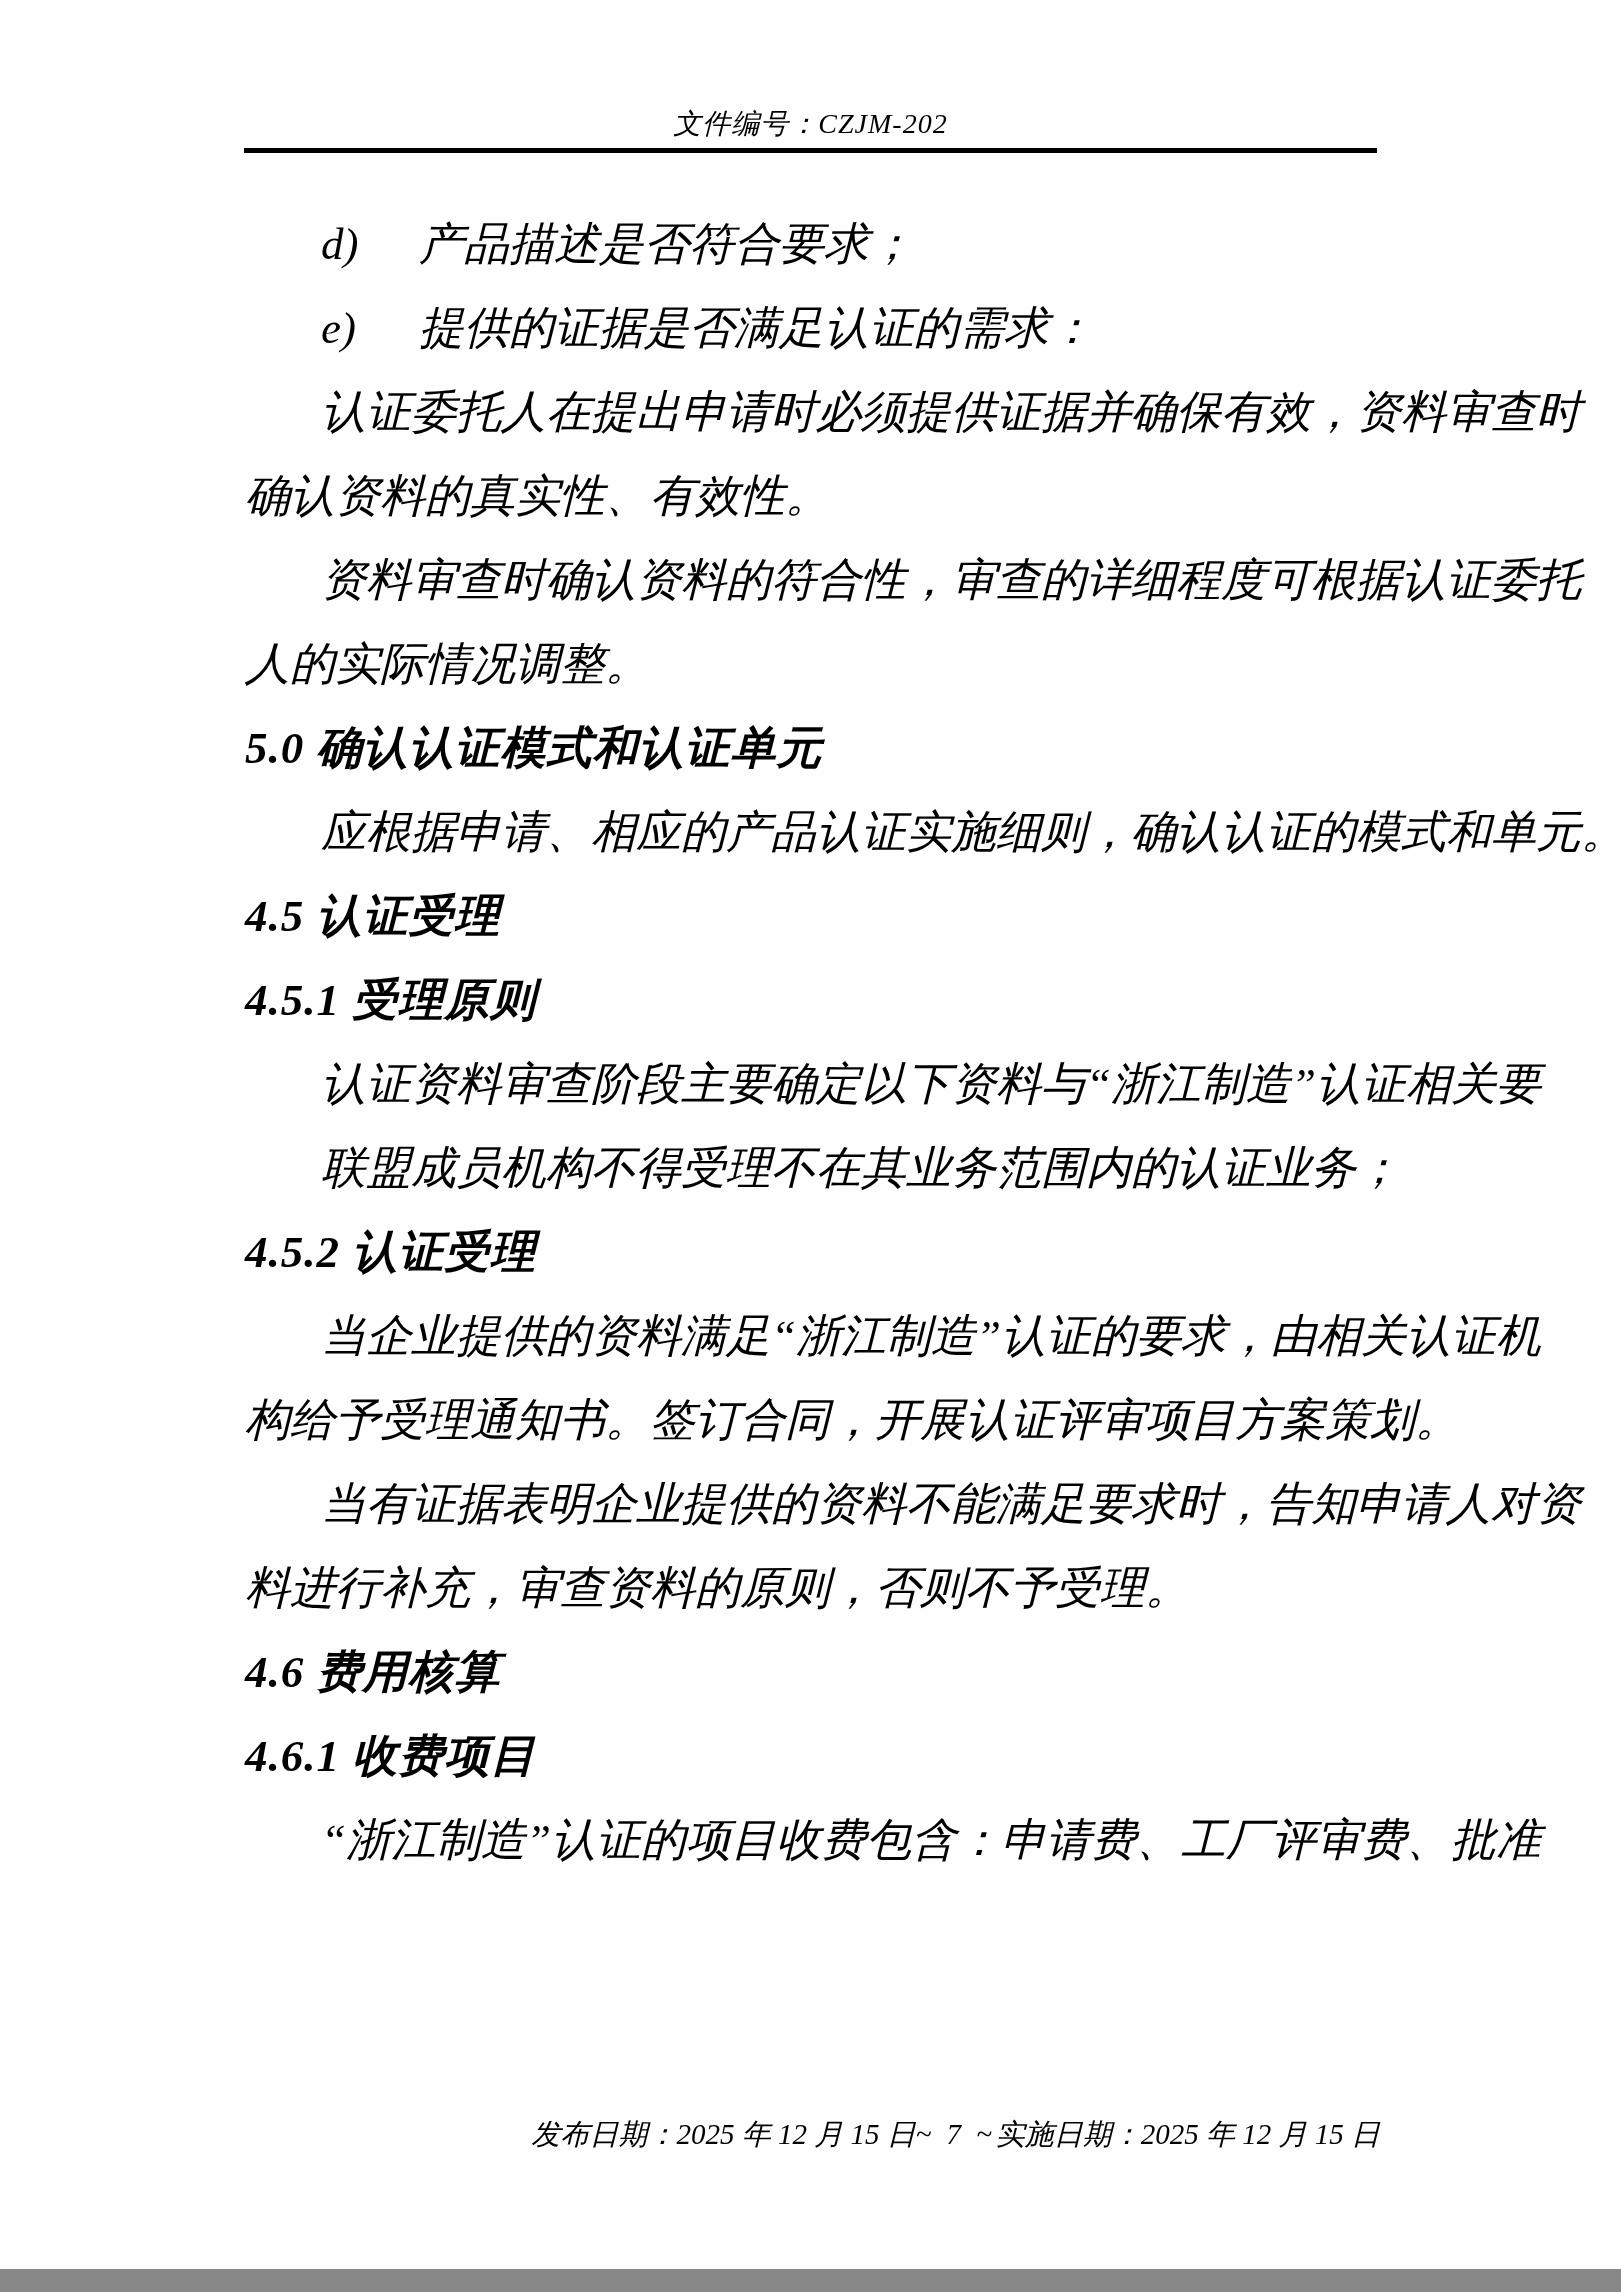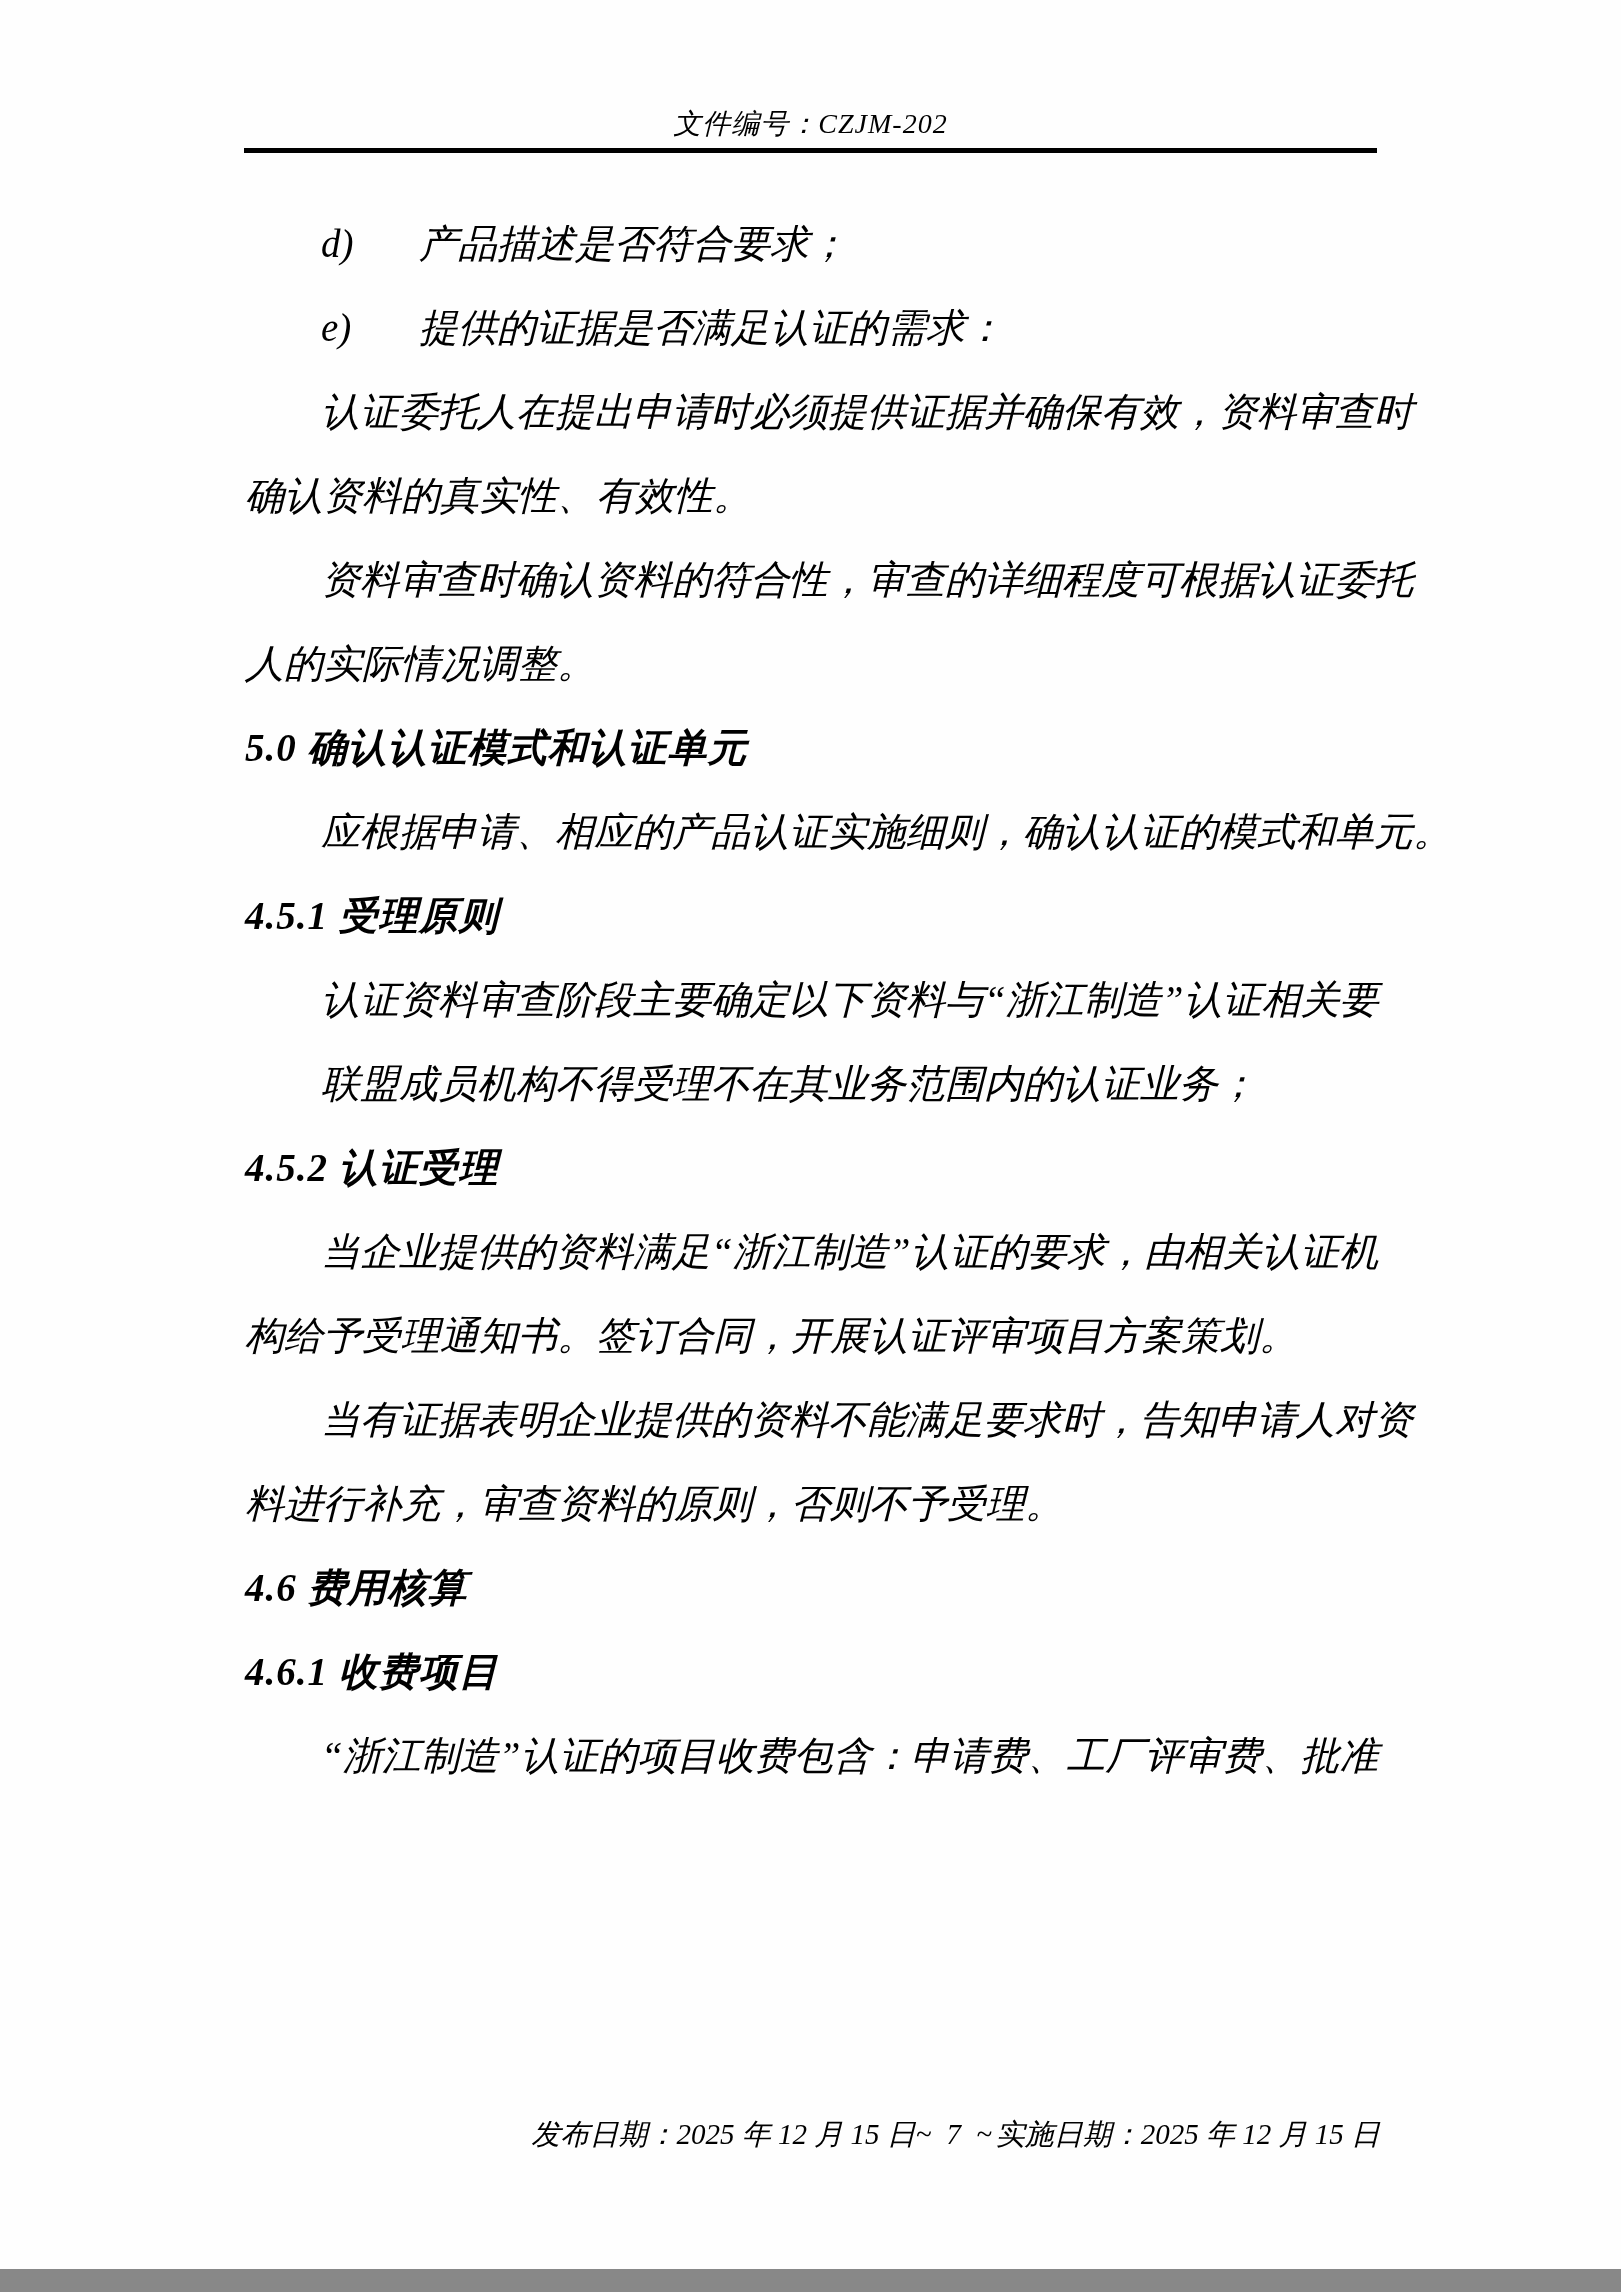--- a/index.html
+++ b/index.html
@@ -25,21 +25,21 @@
     top:148px;left:244px;width:1133px;height:4.9px;
     background:#000;
   }
   
   .doc-body{
     position:absolute;
     top:202px;left:245px;width:1235px;
   }
   .line{
     height:84px;line-height:84px;
-    font-size:39px;
+    font-size:45px;
     white-space:nowrap;
   }
   .line.first{padding-left:76px;}
   .line.cont{padding-left:0;}
   .line.list{padding-left:76px;}
   .line.list .marker{display:inline-block;width:98px;}
   .line.heading{font-weight:bold;letter-spacing:1px;}
   
   .footer{
     position:absolute;
@@ -59,20 +59,21 @@
 
   <div class="doc-body">
     <div class="line list"><span class="marker">d)</span><span>产品描述是否符合要求；</span></div>
     <div class="line list"><span class="marker">e)</span><span>提供的证据是否满足认证的需求：</span></div>
     <div class="line first">认证委托人在提出申请时必须提供证据并确保有效，资料审查时</div>
     <div class="line cont">确认资料的真实性、有效性。</div>
     <div class="line first">资料审查时确认资料的符合性，审查的详细程度可根据认证委托</div>
     <div class="line cont">人的实际情况调整。</div>
     <div class="line heading">5.0 确认认证模式和认证单元</div>
     <div class="line first">应根据申请、相应的产品认证实施细则，确认认证的模式和单元。</div>
+    <div class="line heading">4.5 认证受理</div>
     <div class="line heading">4.5.1 受理原则</div>
     <div class="line first">认证资料审查阶段主要确定以下资料与“浙江制造”认证相关要</div>
     <div class="line first">联盟成员机构不得受理不在其业务范围内的认证业务；</div>
     <div class="line heading">4.5.2 认证受理</div>
     <div class="line first">当企业提供的资料满足“浙江制造”认证的要求，由相关认证机</div>
     <div class="line cont">构给予受理通知书。签订合同，开展认证评审项目方案策划。</div>
     <div class="line first">当有证据表明企业提供的资料不能满足要求时，告知申请人对资</div>
     <div class="line cont">料进行补充，审查资料的原则，否则不予受理。</div>
     <div class="line heading">4.6 费用核算</div>
     <div class="line heading">4.6.1 收费项目</div>

